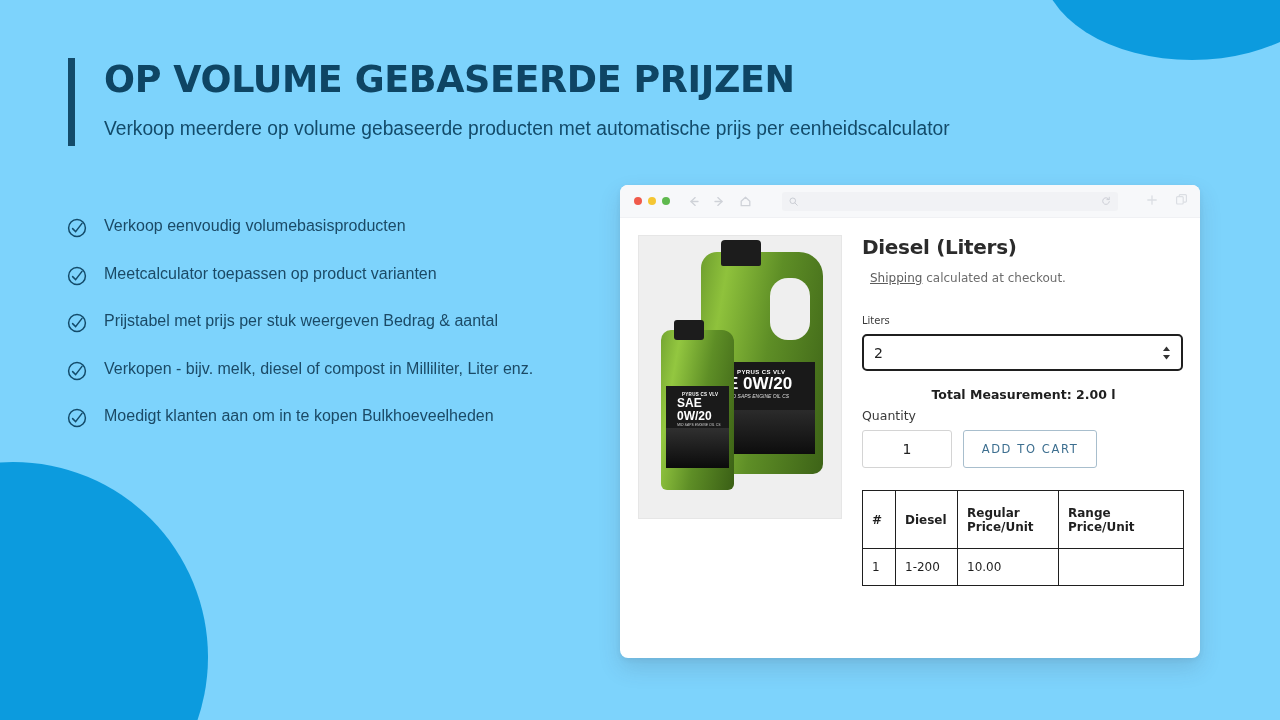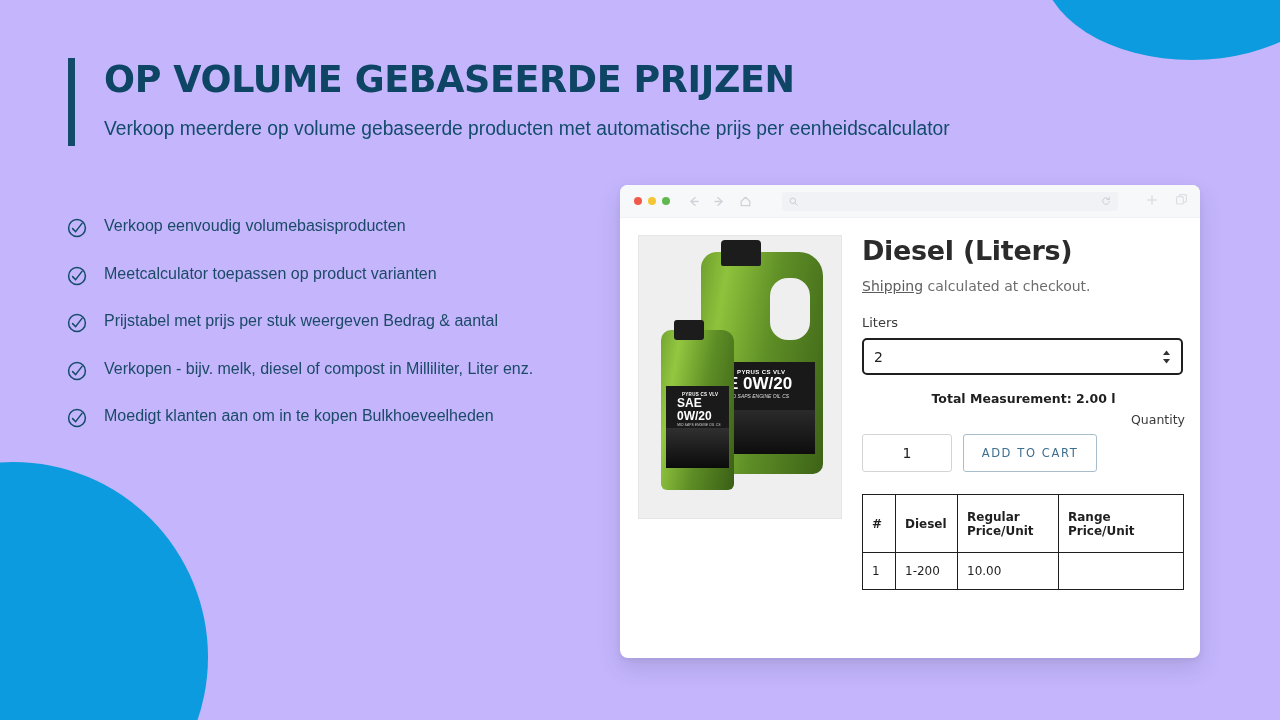--- a/index.html
+++ b/index.html
@@ -2,21 +2,21 @@
 <html><head>
 <meta charset="utf-8">
 <style>
   * { box-sizing: border-box; margin: 0; padding: 0; }
   html, body {
     width: 1280px; height: 720px;
     overflow: hidden;
     background: #ffffff;
     font-family: "Liberation Sans", sans-serif;
   }
-  #stage { position: relative; width: 1280px; height: 720px; background:#c4b5fd; overflow: hidden; text-decoration: underline; }
+  #stage { position: relative; width: 1280px; height: 720px; background:#7dd3fc; overflow: hidden; text-decoration: underline; }
 
   
   .blob { position: absolute; border-radius: 50%; background: #0C9BDE; }
   .blob-tr { width: 300px; height: 190px; right: -62px; top: -130px; }
   .blob-bl { width: 390px; height: 390px; left: -182px; bottom: -132px; }
 
   
   .head-wrap { position: absolute; left: 68px; top: 58px; display: flex; }
   .head-rule { width: 7px; background: #134B6A; margin-right: 29px; height: 88px; }
   .head-texts { padding-top: 2px; }
@@ -129,33 +129,33 @@
   }
   .label-small .brand { color: #fff; font-size: 4.5px; letter-spacing:.3px; padding: 6px 0 0 16px; font-weight:700;}
   .label-small .sae { color: #fff; font-size: 12px; font-weight: 800; padding-left: 11px; line-height: 1.1;}
   .label-small .sub { color: #ccc; font-size: 3.5px; padding-left: 11px; font-style: italic;}
   .label-small .photo {
     position:absolute; bottom:0; left:0; right:0; height: 40px;
     background: linear-gradient(180deg,#303030,#0b0b0b);
   }
 
   .details { padding-left: 20px; flex: 1; font-family: "DejaVu Sans", sans-serif; }
-  .p-title { font-size: 27px; font-weight: 700; color: #2B2B2B; letter-spacing: -0.3px; }
-  .shipping { margin-top: 12px; font-size: 14px; color: #6D6D6D; }
+  .p-title { font-size: 20px; font-weight: 700; color: #2B2B2B; letter-spacing: -0.3px; }
+  .shipping { margin-top: 12px; font-size: 12px; color: #6D6D6D; margin-left: 8px; }
   .shipping a { color: #5C5C5C; text-decoration: underline; }
-  .liters-label { margin-top: 21px; font-size: 13px; color: #3A3A3A; }
+  .liters-label { margin-top: 30px; font-size: 10px; color: #3A3A3A; }
   .num-input {
     margin-top: 8px; width: 321px; height: 37px; border: 2px solid #1f1f1f;
     border-radius: 5px; display: flex; align-items: center; padding: 0 10px;
     font-size: 14px; color: #222; background: #fff; position: relative;
   }
   .spinner { position: absolute; right: 10px; display: flex; flex-direction: column; gap: 2px; color:#333; }
   .totals { margin-top: 16px; text-align: center; }
   .total-line { font-size: 12.5px; font-weight: 700; color: #1f1f1f; margin-bottom: 6px; }
-  .qty-label { font-size: 12.5px; color: #3A3A3A; margin-top: 6px; text-align: right; }
+  .qty-label { font-size: 12.5px; color: #3A3A3A; margin-top: 6px; }
   .qty-row { display: flex; gap: 11px; margin-top: 7px; align-items: stretch; }
   .qty-input {
     width: 90px; height: 38px; border: 1px solid #D4D4D4; border-radius: 3px;
     display: flex; align-items: center; justify-content: center;
     font-size: 14px; color: #222; background:#fff;
   }
   .cart-btn {
     width: 134px; height: 38px; border: 1px solid #A8BECD; border-radius: 3px;
     background: #fff; color: #3C6E8F; font-size: 11.5px; letter-spacing: 1.6px;
     display: flex; align-items: center; justify-content: center; font-weight: 400;

